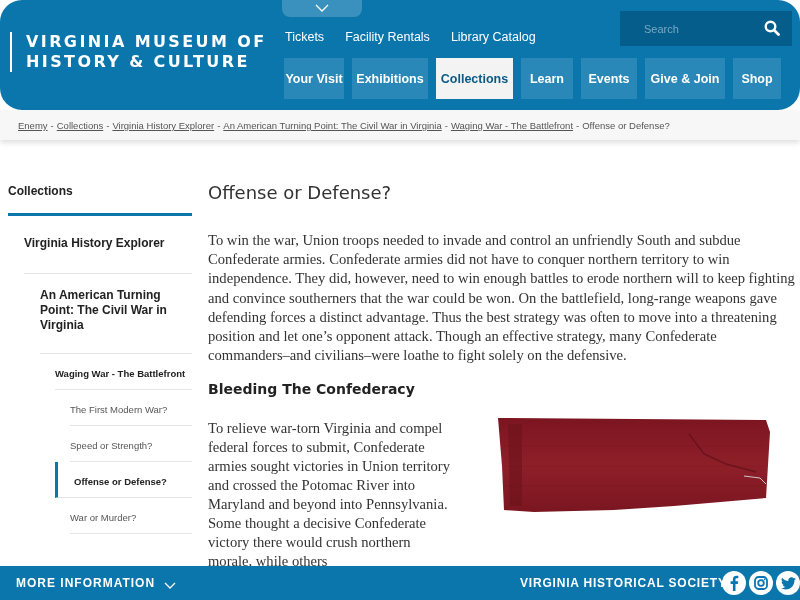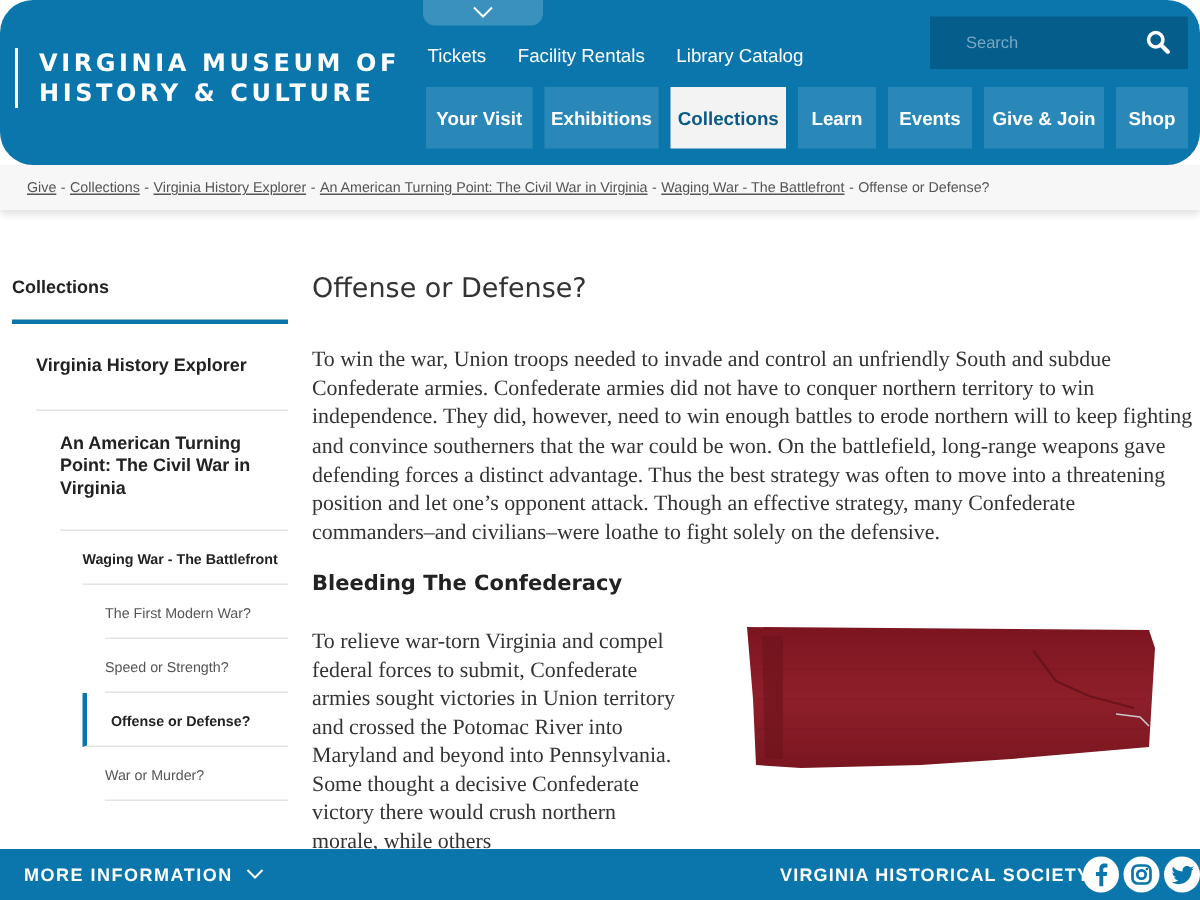--- a/index.html
+++ b/index.html
@@ -40,21 +40,21 @@
     
     .main { position: absolute; left: 208px; top: 170px; width: 592px; }
     .page-title { font-family: "DejaVu Sans", sans-serif; font-size: 18px; color: #333; font-weight: normal; margin-top: 12px; }
     .intro { font-family: "Liberation Serif", serif; font-size: 14.6px; line-height: 19.2px; color: #333; margin-top: 28px; }
     .sub-title { font-family: "DejaVu Sans", sans-serif; font-size: 14px; color: #222; margin-top: 16px; }
     .body2 { font-family: "Liberation Serif", serif; font-size: 14.6px; line-height: 19px; color: #333; width: 250px; margin-top: 22px; }
     .artifact { position: absolute; left: 286px; top: 236px; width: 280px; height: 108px; }
 
     
     .footer { position: absolute; left: 0; top: 566px; width: 800px; height: 34px; background: #0a76ac; }
-    .more-info { position: absolute; left: 16px; top: 10px; color: #fff; font-weight: bold; font-size: 12px; letter-spacing: 1px; display: flex; align-items: center; cursor: pointer; }
+    .more-info { position: absolute; left: 16px; top: 10px; color: #fff; font-weight: bold; font-size: 12px; letter-spacing: 1px; display: flex; align-items: flex-end; cursor: pointer; }
     .more-info svg { margin-left: 9px; }
     .society { position: absolute; left: 520px; top: 10px; color: #fff; font-weight: bold; font-size: 12px; letter-spacing: 0.8px; }
     .social { position: absolute; left: 722px; top: 5px; display: flex; gap: 3px; }
     .social .circ { width: 24px; height: 24px; border-radius: 50%; background: #fff; display: flex; align-items: center; justify-content: center; }
   </style>
 </head>
 <body>
 
 <div class="header">
   <div class="drop-tab">
@@ -74,32 +74,32 @@
   <div class="search">
     <input type="text" placeholder="Search" style="">
     <span class="s-ico">
       <svg width="16" height="16" viewBox="0 0 16 16">
           <circle cx="6.5" cy="6.5" r="4.8" fill="none" stroke="#fff" stroke-width="2.4"></circle>
           <line x1="10" y1="10" x2="14.5" y2="14.5" stroke="#fff" stroke-width="2.8" stroke-linecap="round"></line>
         </svg>
     </span>
   </div>
   <div class="mainnav">
-    <div class="tab" style="width:71px">Your Visit</div>
+    <div class="tab" style="width:60px">Your Visit</div>
     <div class="tab" style="width:76px">Exhibitions</div>
     <div class="tab active" style="width:77px">Collections</div>
     <div class="tab" style="width:52px">Learn</div>
     <div class="tab" style="width:56px">Events</div>
     <div class="tab" style="width:80px">Give &amp; Join</div>
     <div class="tab" style="width:48px">Shop</div>
   </div>
 </div>
 
 <div class="crumbs">
-  <a>Give</a><span class="sep">-</span><a>Collections</a><span class="sep">-</span><a>Virginia History Explorer</a><span class="sep">-</span><a>An American Turning Point: The Civil War in Virginia</a><span class="sep">-</span><a>Waging War - The Battlefront</a><span class="sep">-</span><span>Offense or Defense?</span>
+  <a>Enemy</a><span class="sep">-</span><a>Collections</a><span class="sep">-</span><a>Virginia History Explorer</a><span class="sep">-</span><a>An American Turning Point: The Civil War in Virginia</a><span class="sep">-</span><a>Waging War - The Battlefront</a><span class="sep">-</span><span>Offense or Defense?</span>
 </div>
 
 <div class="sidebar">
   <a class="side-title">Collections</a>
   <a class="side-item lvl1">Virginia History Explorer</a>
   <a class="side-item lvl2">An American Turning Point: The Civil War in Virginia</a>
   <a class="side-item lvl3">Waging War - The Battlefront</a>
   <a class="side-item lvl4">The First Modern War?</a>
   <a class="side-item lvl4">Speed or Strength?</a>
   <a class="side-item lvl4 active">Offense or Defense?</a>

